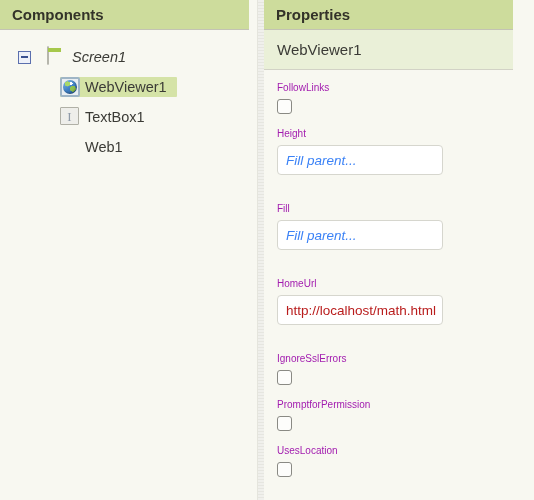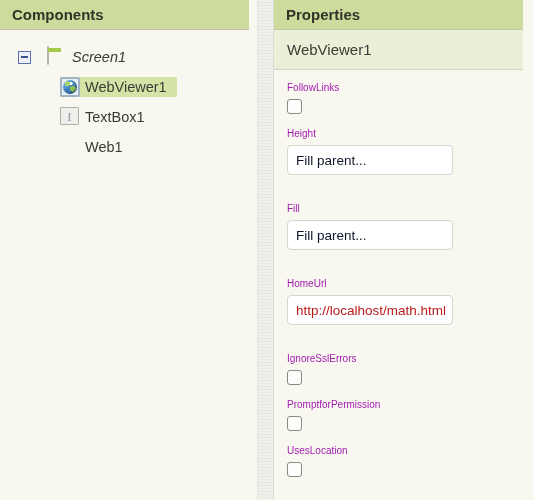--- a/index.html
+++ b/index.html
@@ -90,21 +90,21 @@
     position:absolute;left:257px;top:0;width:15px;height:500px;
     background:
       repeating-linear-gradient(0deg,#f0f0ec 0 2px,#e6e6e0 2px 3px),
       repeating-linear-gradient(90deg,#f4f4f0 0 2px,#eaeae4 2px 3px);
     border-left:1px solid #e4e4dc;border-right:1px solid #dcdcd4;
     opacity:.95;
   }
 
   
   .panel-properties{
-    position:absolute;left:274px;top:0;width:260px;height:500px;
+    position:absolute;left:264px;top:0;width:260px;height:500px;
     background:#f8f8f1;overflow:hidden;
   }
   .panel-properties .panel-header{width:249px;}
   .selected-name{
     width:249px;height:40px;line-height:40px;box-sizing:border-box;
     background:#eaf0d8;border-bottom:1px solid #d2d2c6;
     padding-left:13px;font-size:15px;color:#3b3b36;
   }
   .props{padding-top:12px;}
   .prop{padding:0 0 0 13px;}
@@ -118,21 +118,21 @@
     width:15px;height:15px;box-sizing:border-box;
     border:1.5px solid #8a8a84;border-radius:3px;background:#fdfdfb;
     display:block;
   }
   .field{
     width:166px;height:30px;box-sizing:border-box;
     border:1px solid #d6d6ce;border-radius:4px;background:#ffffff;
     display:flex;align-items:center;padding:0 8px;
     font-size:13.5px;
   }
-  .field .ph{color:#0f172a;}
+  .field .ph{color:#3b82f6;font-style:italic;}
   .field .val{color:#b91c1c;}
 </style>
 </head>
 <body>
 
 <div class="app">
 
   <div class="panel-components">
     <div class="panel-header">Components</div>
 

